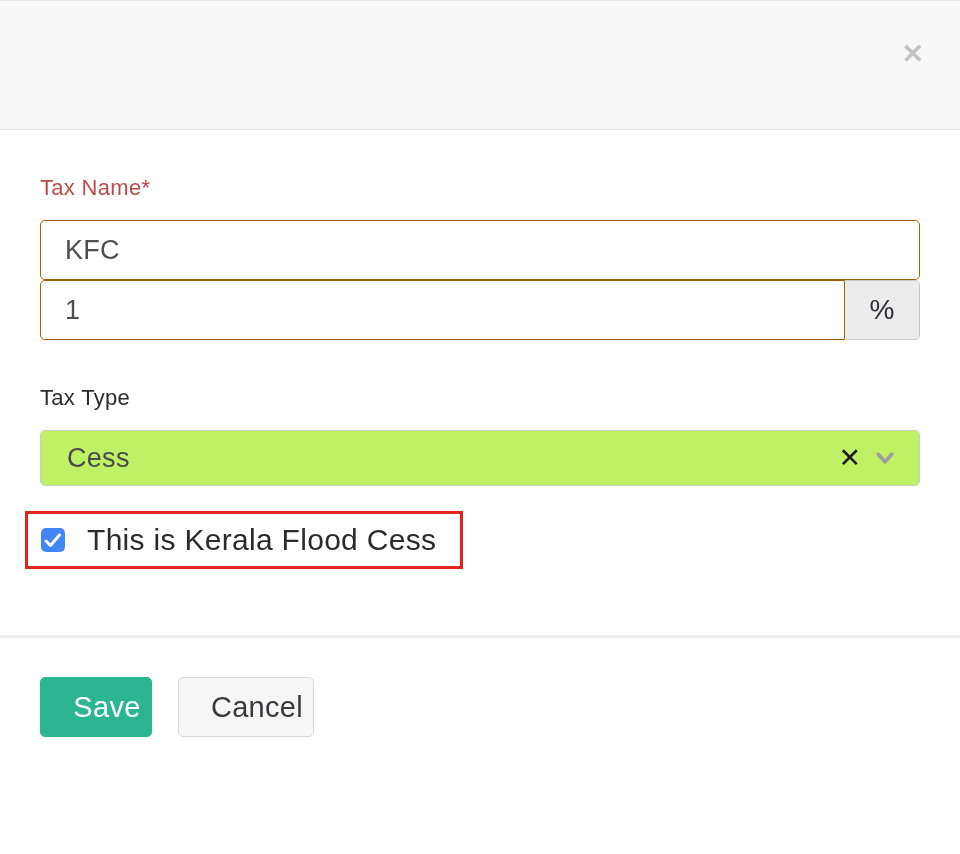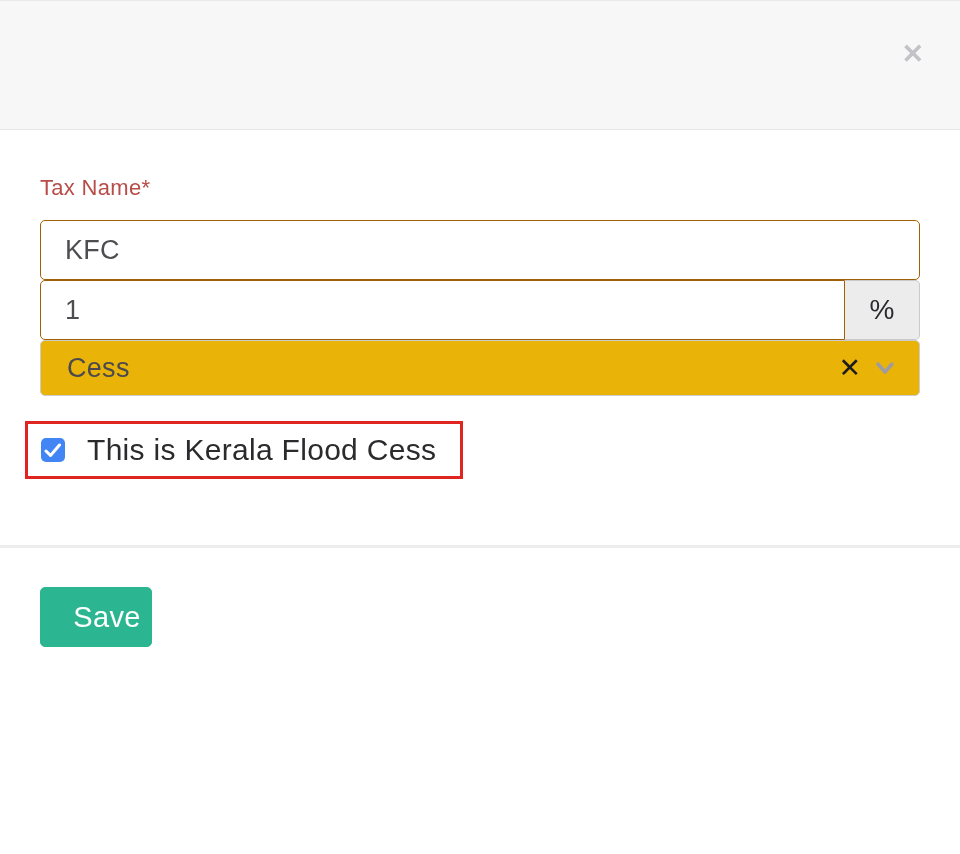--- a/index.html
+++ b/index.html
@@ -84,21 +84,21 @@
     align-items: center;
     justify-content: center;
     font-size: 28px;
     color: #2b2b2e;
   }
 
   .select-box {
     height: 56px;
     border: 1px solid #cccccc;
     border-radius: 5px;
-    background: #eab308;
+    background: #bef264;
     display: flex;
     align-items: center;
     padding: 0 20px 0 26px;
     cursor: pointer;
   }
   .select-value {
     flex: 1 1 auto;
     font-size: 27px;
     color: #4a4a4e;
     letter-spacing: 0.3px;
@@ -190,20 +190,21 @@
 <div class="modal-body">
 
   <div class="form-label required">Tax Name*</div>
   <input class="text-input" type="text" value="KFC" style="">
 
   <div class="input-group">
     <input class="text-input" type="text" value="1" style="">
     <div class="input-addon">%</div>
   </div>
 
+  <div class="form-label plain">Tax Type</div>
   <div class="select-box">
     <span class="select-value">Cess</span>
     <span class="select-clear">✕</span>
     <span class="select-caret">
       <svg width="28" height="20" viewBox="0 0 28 20">
         <polyline points="7,6 14,14 21,6" fill="none" stroke="#9c9ca1" stroke-width="3.5" stroke-linecap="round" stroke-linejoin="round"></polyline>
       </svg>
     </span>
   </div>
 
@@ -215,13 +216,14 @@
     </span>
     <span class="checkbox-label">This is Kerala Flood Cess</span>
   </div>
 
 </div>
 
 <div class="divider"></div>
 
 <div class="modal-footer">
   <button class="btn btn-save">Save</button>
+  <button class="btn btn-cancel">Cancel</button>
 </div>
 
 </body></html>

